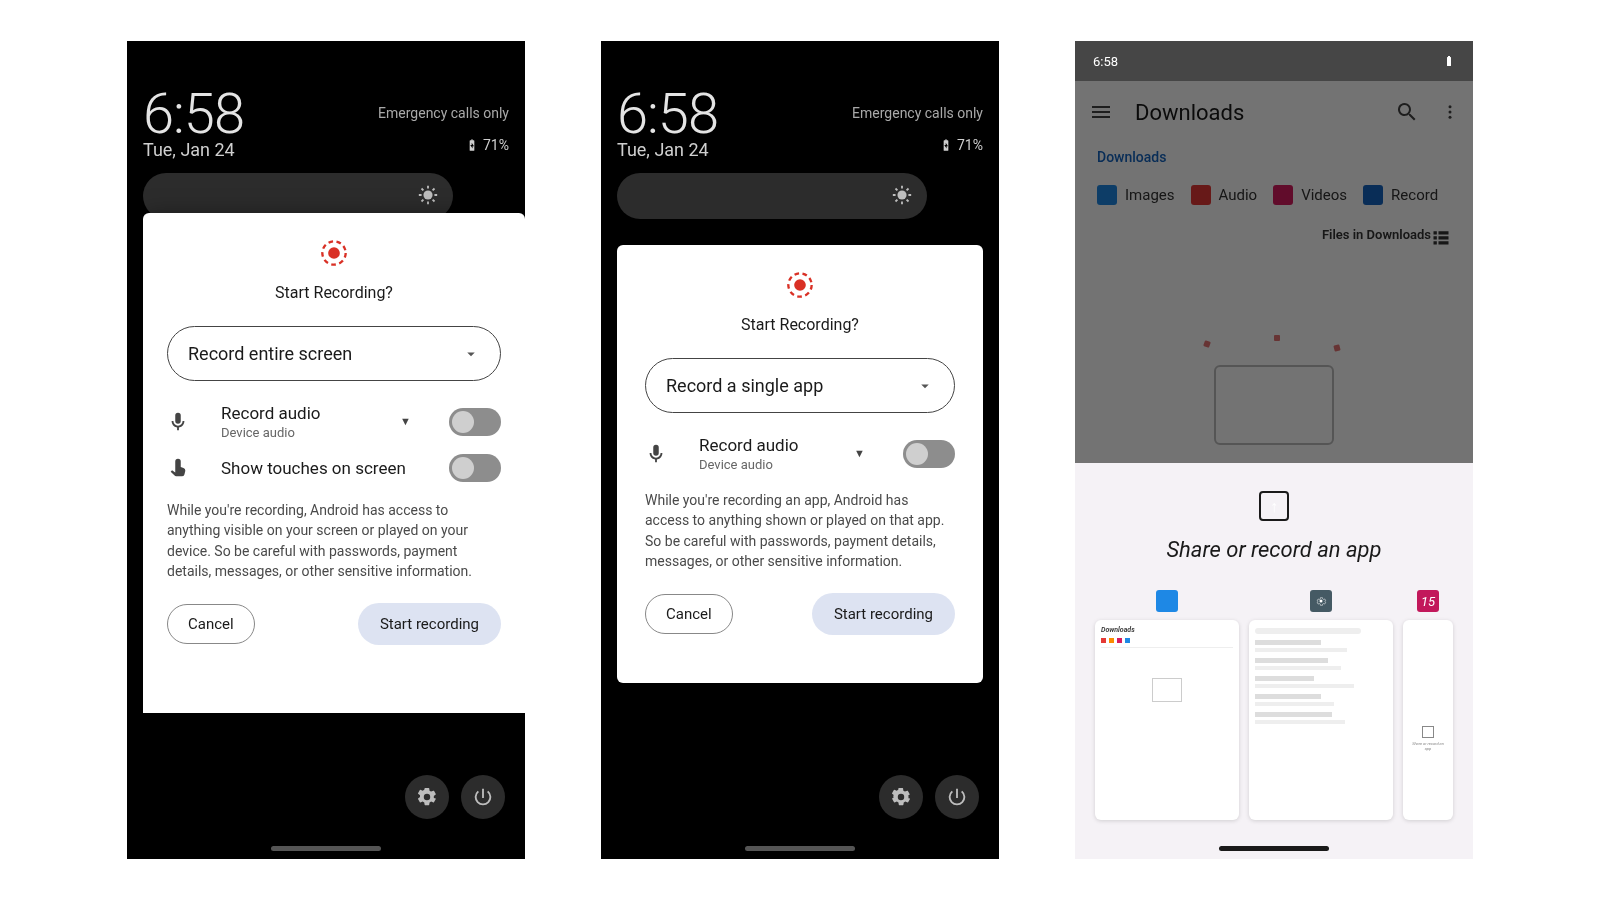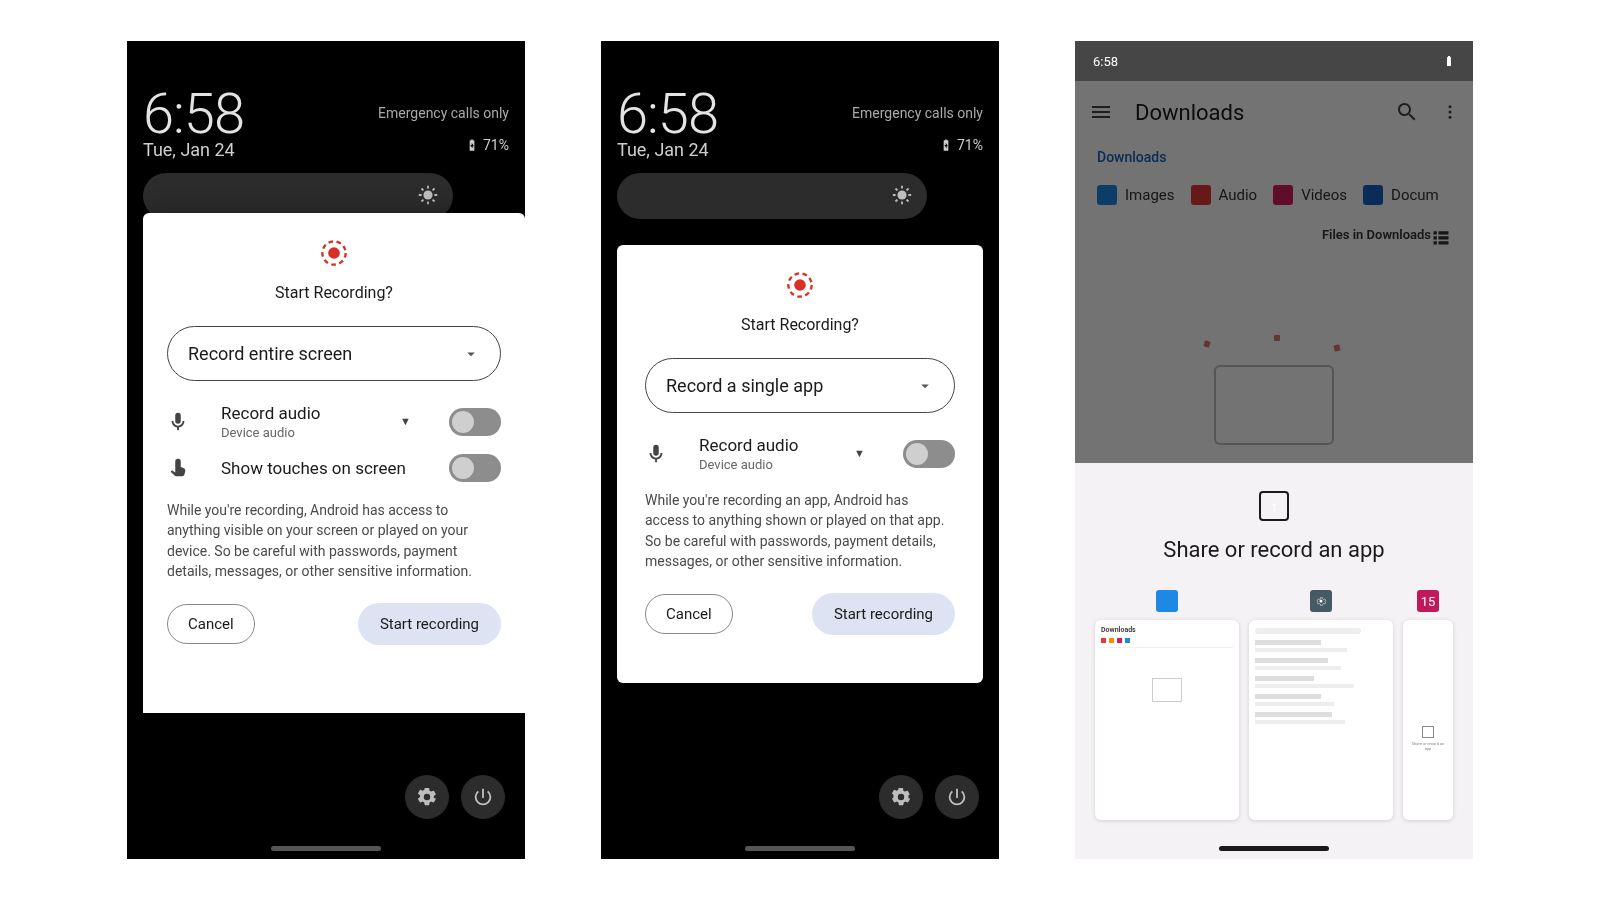--- a/index.html
+++ b/index.html
@@ -48,21 +48,21 @@
   .p3-appbar .ico { width:24px; height:24px; color:#444; }
   .p3-breadcrumb { padding:6px 22px; color:#1565c0; font-size:14px; font-weight:500; }
   .p3-chips { display:flex; gap:16px; padding:14px 22px; overflow:hidden; }
   .chip { display:flex; align-items:center; gap:8px; font-size:15px; color:#333; }
   .chip .sq { width:20px; height:20px; border-radius:3px; display:flex; align-items:center; justify-content:center; }
   .sq.img { background:#1e88e5; } .sq.aud { background:#e53935; } .sq.vid { background:#d81b60; } .sq.doc { background:#1565c0; }
   .p3-files-lbl { display:flex; justify-content:flex-end; padding:8px 22px; font-size:13px; font-weight:600; color:#333; }
   .p3-illus { position:absolute; top:260px; left:50%; transform:translateX(-50%); width:180px; height:120px; }
   .p3-illus .folder { width:120px; height:80px; border:2px solid #bdbdbd; border-radius:6px; margin:24px auto 0; }
 
-  .sheet { position:absolute; bottom:0; left:0; right:0; height:396px; background:#f5f2f6; border-top-left-radius:0; }
+  .sheet { position:absolute; bottom:0; left:0; right:0; height:396px; background:#f5f2f6; border-top-left-radius:0;font-style:italic; }
   .sheet-icon { width:30px; height:30px; border:2.5px solid #1a1a1a; border-radius:4px; margin:28px auto 16px; display:flex; align-items:center; justify-content:center; font-size:16px; }
   .sheet-title { text-align:center; font-size:22px; font-weight:400; color:#1a1a1a; margin-bottom:28px; }
   .app-row { display:flex; justify-content:space-around; padding:0 20px; gap:10px; }
   .app-card { flex:1; display:flex; flex-direction:column; align-items:center; }
   .app-ico { width:22px; height:22px; margin-bottom:8px; }
   .app-preview { width:100%; height:200px; background:#fff; border-radius:6px; box-shadow:0 1px 4px rgba(0,0,0,0.15); font-size:6px; color:#777; padding:6px; overflow:hidden; }
   .app-preview.cut { width:50px; }
 
   svg { display:block; }
 </style>
@@ -237,21 +237,21 @@
       <div class="chip">
           <div class="sq aud"></div>
           <span>Audio</span>
         </div>
       <div class="chip">
           <div class="sq vid"></div>
           <span>Videos</span>
         </div>
       <div class="chip">
           <div class="sq doc"></div>
-          <span>Docum</span>
+          <span>Record</span>
         </div>
     </div>
     <div class="p3-files-lbl">
       <span>Files in Downloads</span>
       <svg width="20" height="20" viewBox="0 0 24 24" fill="#333">
           <path d="M3 5h4v4H3zm6 0h12v4H9zM3 11h4v4H3zm6 0h12v4H9zM3 17h4v4H3zm6 0h12v4H9z"></path>
         </svg>
     </div>
     <div class="p3-illus">
       <div style="position:absolute;top:0;left:20px;width:6px;height:6px;background:#e57373;border-radius:1px;transform:rotate(20deg)"></div>

